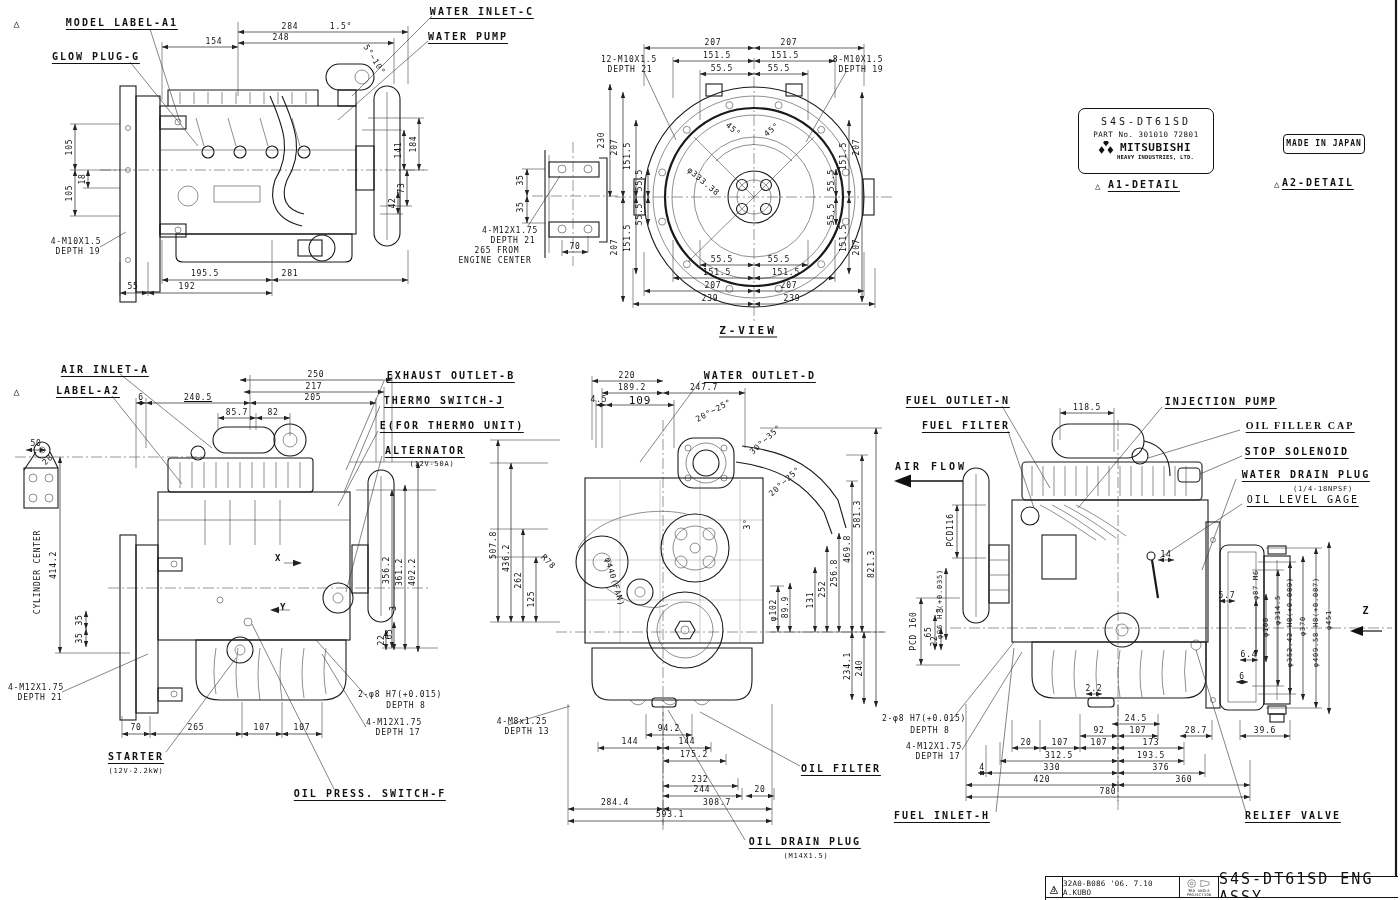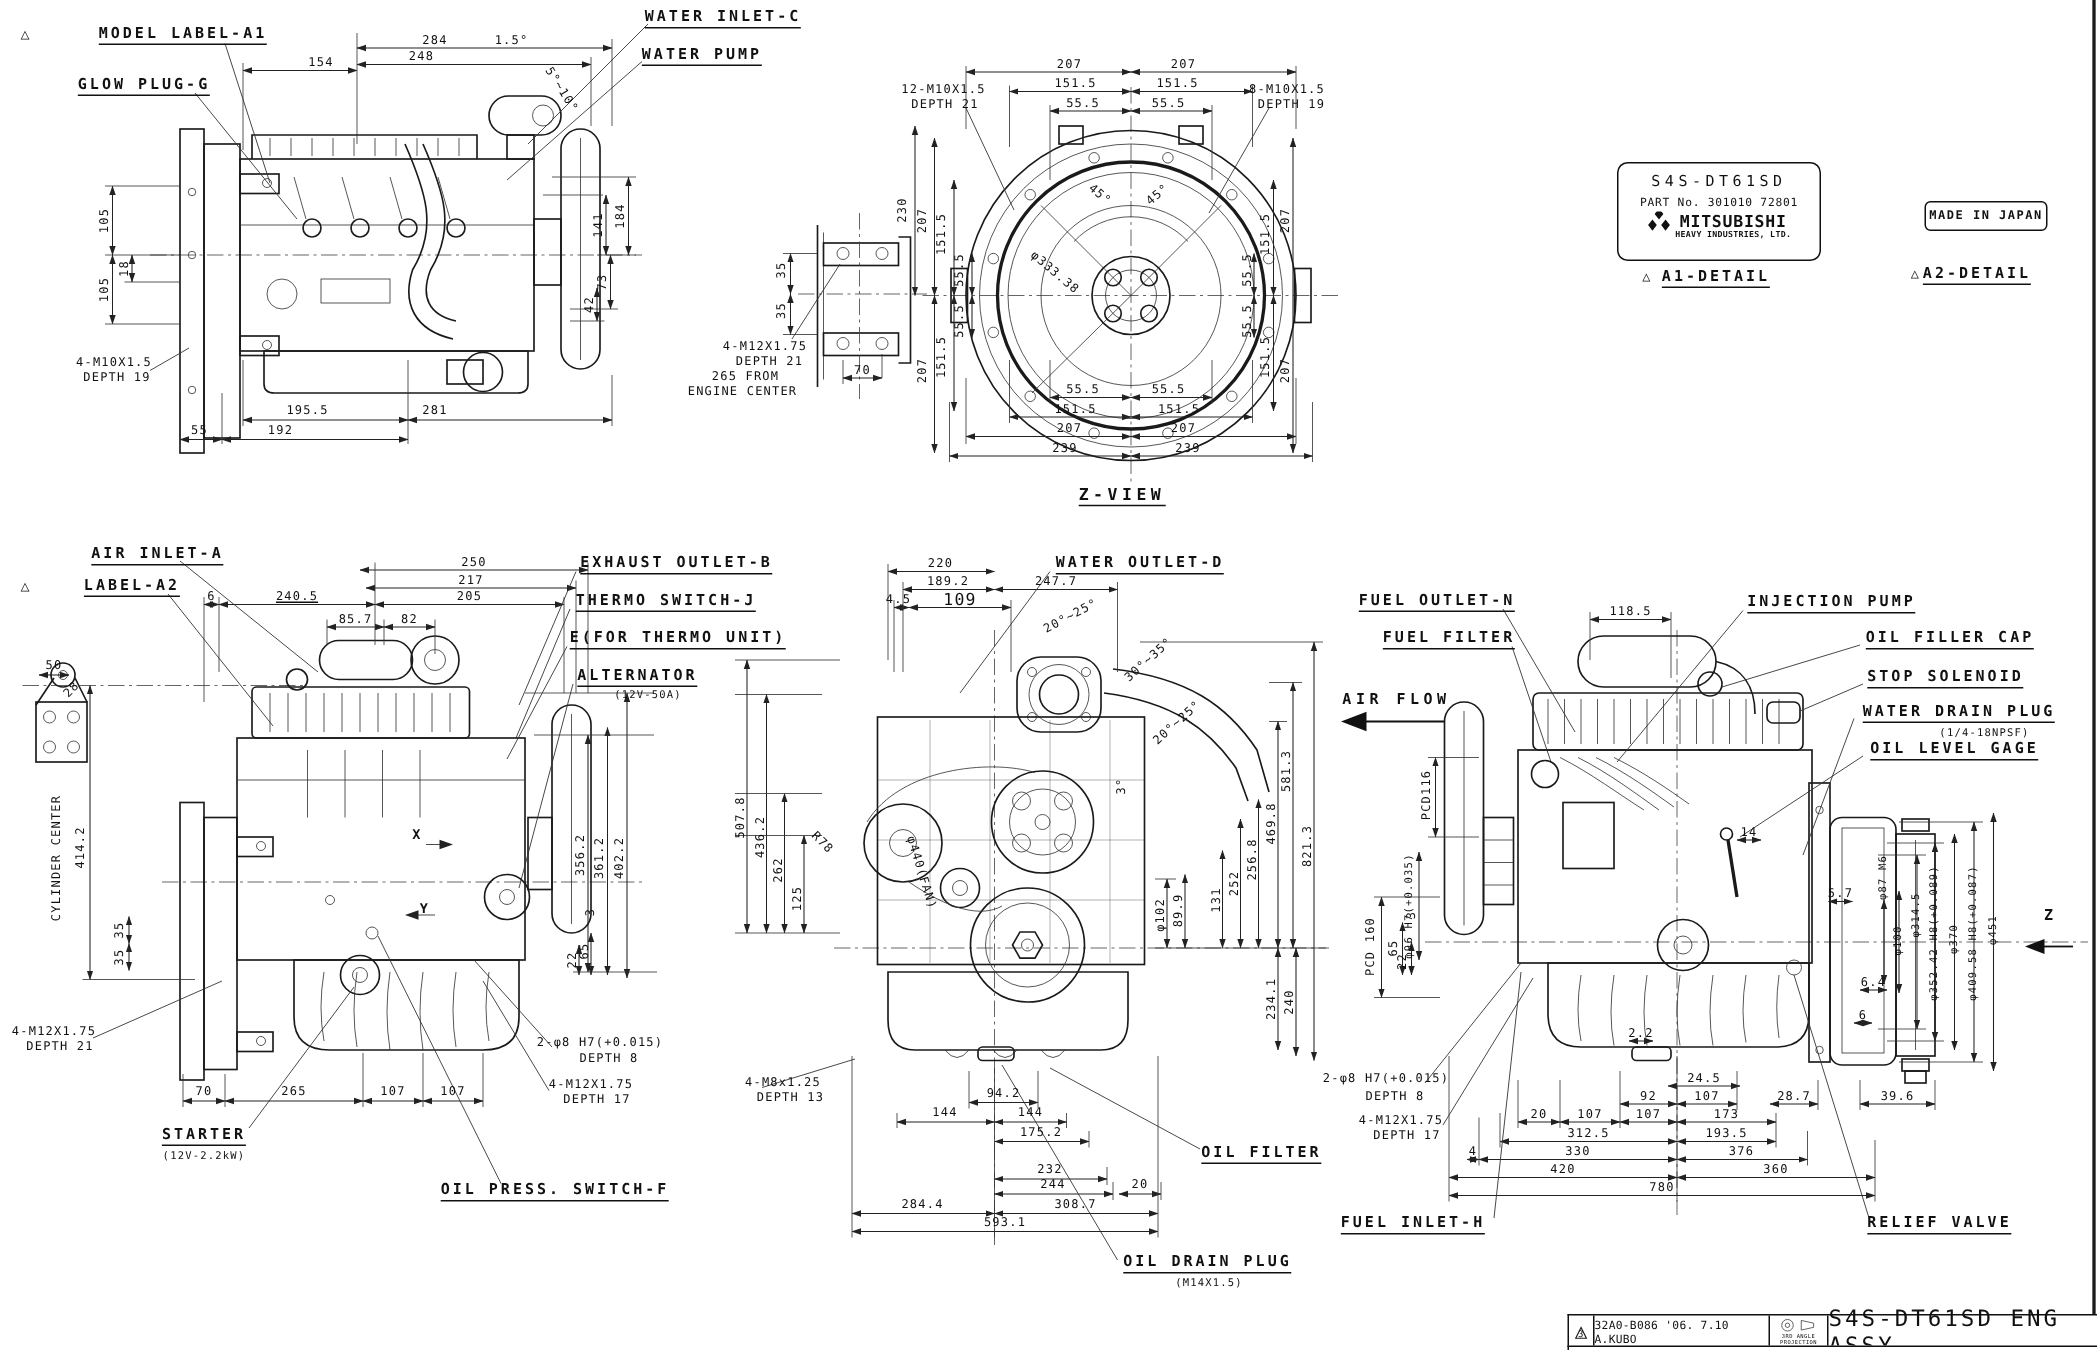--- a/index.html
+++ b/index.html
@@ -552,25 +552,25 @@
       <span class="ann" style="left: 717px; top: 803px; font-size: 8px; letter-spacing: 0.8px; transform: translate(-50%, -50%);">308.7</span>
       <span class="ann" style="left: 670px; top: 815px; font-size: 8px; letter-spacing: 0.8px; transform: translate(-50%, -50%);">593.1</span>
       <span class="ann" style="left: 522px; top: 722px; font-size: 8px; letter-spacing: 0.8px; transform: translate(-50%, -50%);">4-M8x1.25</span>
       <span class="ann" style="left: 527px; top: 732px; font-size: 8px; letter-spacing: 0.8px; transform: translate(-50%, -50%);">DEPTH 13</span>
       <span class="ann ul" style="left: 841px; top: 770px; font-size: 10px; letter-spacing: 2px; font-weight: bold; transform: translate(-50%, -50%);">OIL FILTER</span>
       <span class="ann ul" style="left: 805px; top: 843px; font-size: 10px; letter-spacing: 2px; font-weight: bold; transform: translate(-50%, -50%);">OIL DRAIN PLUG</span>
       <span class="ann" style="left: 806px; top: 856px; font-size: 7px; letter-spacing: 0.8px; transform: translate(-50%, -50%);">(M14X1.5)</span>
       <span class="ann ul" style="left: 958px; top: 402px; font-size: 10px; letter-spacing: 2px; font-weight: bold; transform: translate(-50%, -50%);">FUEL OUTLET-N</span>
       <span class="ann ul" style="left: 966px; top: 427px; font-size: 10px; letter-spacing: 2px; font-weight: bold; transform: translate(-50%, -50%);">FUEL FILTER</span>
       <span class="ann ul" style="left: 1221px; top: 403px; font-size: 10px; letter-spacing: 2px; font-weight: bold; transform: translate(-50%, -50%);">INJECTION PUMP</span>
-      <span class="ann ul" style="left: 1300px; top: 427px; font-size: 10px; letter-spacing: 2px; font-weight: bold; transform: translate(-50%, -50%);">OIL FILLER CAP</span>
+      <span class="ann ul" style="left: 1300px; top: 427px; font-size: 10px; letter-spacing: 2px; font-weight: bold; transform: translate(-50%, -50%); font-family: Liberation Serif, serif;">OIL FILLER CAP</span>
       <span class="ann ul" style="left: 1297px; top: 453px; font-size: 10px; letter-spacing: 2px; font-weight: bold; transform: translate(-50%, -50%);">STOP SOLENOID</span>
       <span class="ann ul" style="left: 1306px; top: 476px; font-size: 10px; letter-spacing: 2px; font-weight: bold; transform: translate(-50%, -50%);">WATER DRAIN PLUG</span>
       <span class="ann" style="left: 1323px; top: 489px; font-size: 7px; letter-spacing: 0.8px; transform: translate(-50%, -50%);">(1/4-18NPSF)</span>
-      <span class="ann ul" style="left: 1303px; top: 501px; font-size: 10px; letter-spacing: 2px; font-weight: bold; transform: translate(-50%, -50%);">OIL LEVEL GAGE</span>
+      <span class="ann ul" style="left: 1303px; top: 501px; font-size: 10px; letter-spacing: 2px; font-weight: normal; transform: translate(-50%, -50%);">OIL LEVEL GAGE</span>
       <span class="ann" style="left: 931px; top: 467px; font-size: 10px; letter-spacing: 3px; font-weight: bold; transform: translate(-50%, -50%);">AIR FLOW</span>
       <span class="ann" style="left: 1087px; top: 408px; font-size: 8px; letter-spacing: 0.8px; transform: translate(-50%, -50%);">118.5</span>
       <span class="ann" style="left: 951px; top: 530px; font-size: 8px; letter-spacing: 0.8px; transform: translate(-50%, -50%) rotate(-90deg);">PCD116</span>
       <span class="ann" style="left: 940px; top: 604px; font-size: 7px; letter-spacing: 0.8px; transform: translate(-50%, -50%) rotate(-90deg);">φ96 H7(+0.035)</span>
       <span class="ann" style="left: 914px; top: 631px; font-size: 8px; letter-spacing: 0.8px; transform: translate(-50%, -50%) rotate(-90deg);">PCD 160</span>
       <span class="ann" style="left: 929px; top: 632px; font-size: 8px; letter-spacing: 0.8px; transform: translate(-50%, -50%) rotate(-90deg);">65</span>
       <span class="ann" style="left: 935px; top: 641px; font-size: 8px; letter-spacing: 0.8px; transform: translate(-50%, -50%) rotate(-90deg);">22</span>
       <span class="ann" style="left: 941px; top: 610px; font-size: 8px; letter-spacing: 0.8px; transform: translate(-50%, -50%) rotate(-90deg);">3</span>
       <span class="ann" style="left: 1094px; top: 689px; font-size: 8px; letter-spacing: 0.8px; transform: translate(-50%, -50%);">2.2</span>
       <span class="ann" style="left: 1136px; top: 719px; font-size: 8px; letter-spacing: 0.8px; transform: translate(-50%, -50%);">24.5</span>

